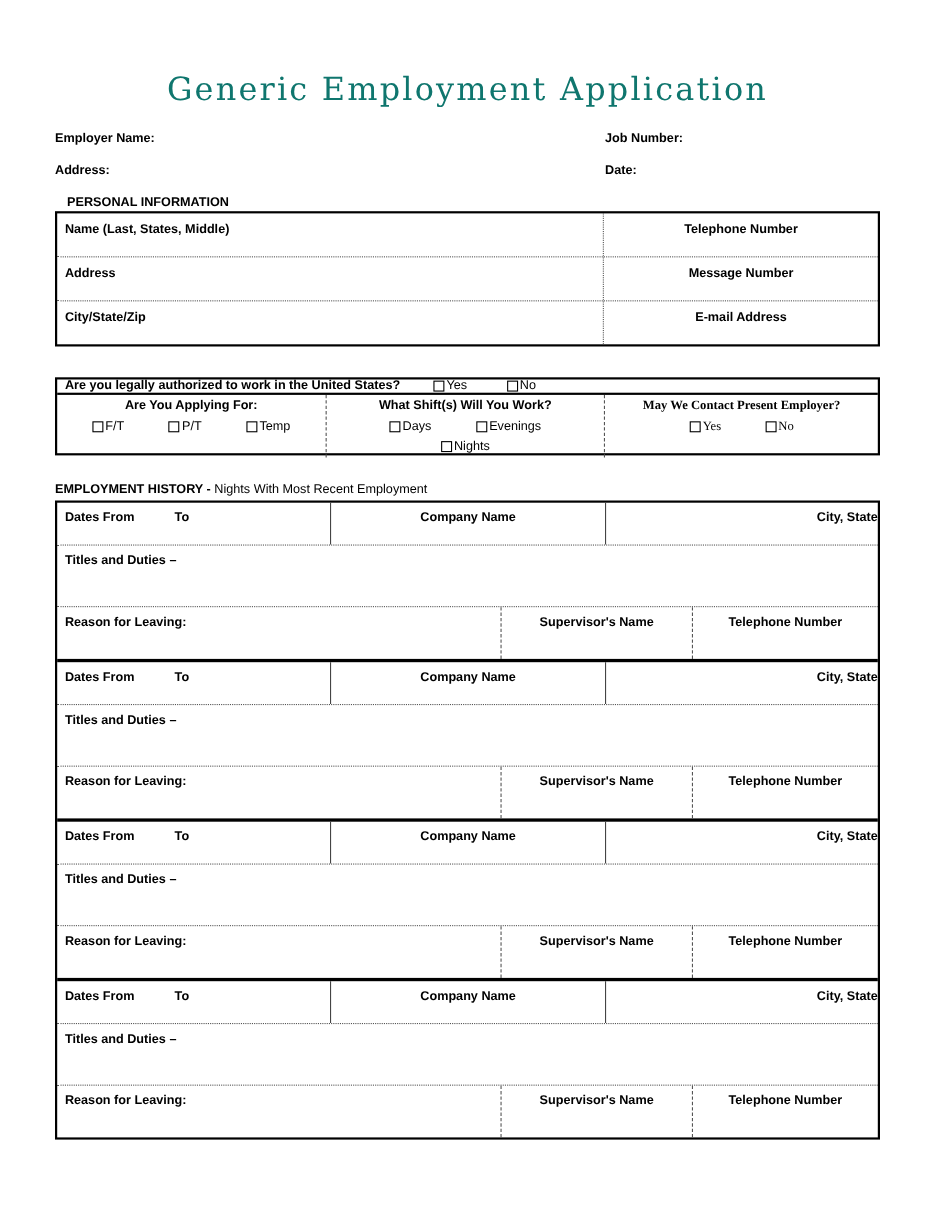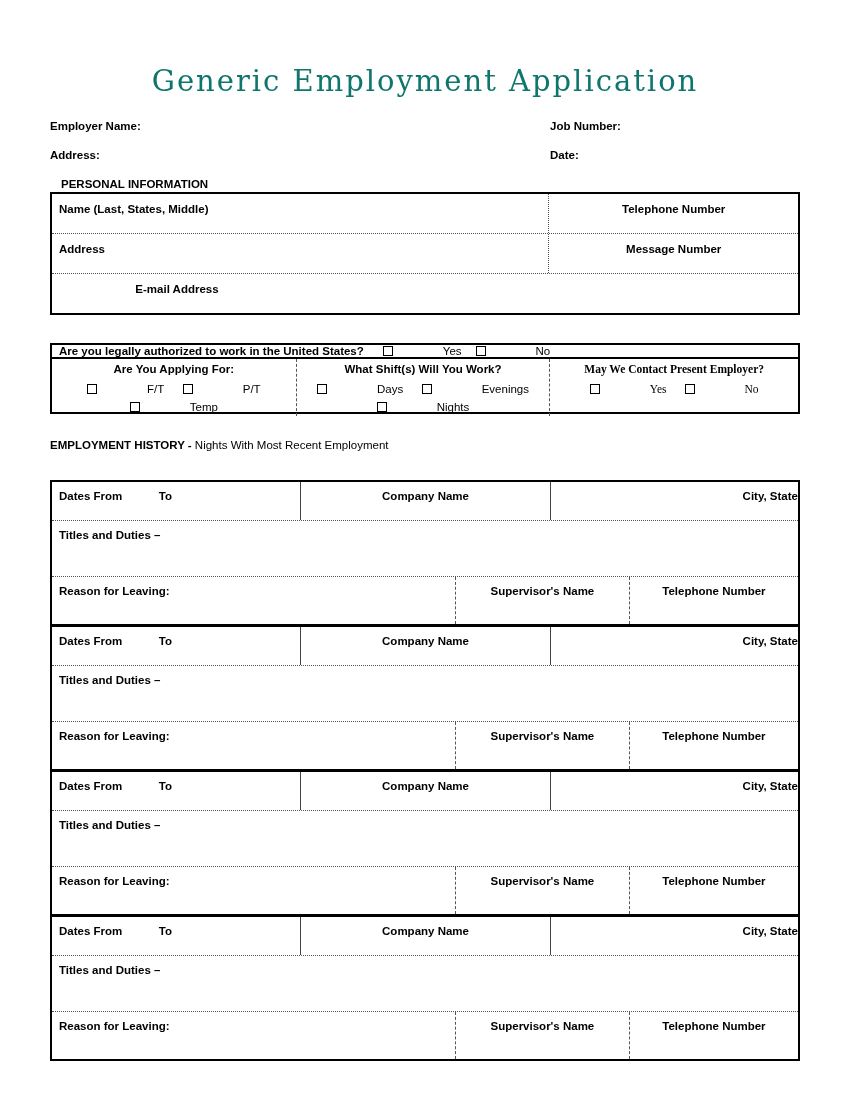--- a/index.html
+++ b/index.html
@@ -60,31 +60,31 @@
     display:flex; align-items:center; padding-left:7px;
   }
   .auth-q .lbl { margin-right:12px; }
   .auth-cols { flex:1; display:flex; }
   .auth-col { padding-top:4px; text-align:center; }
   .auth-col.c1 { width:245px; }
   .auth-col.c2 { width:255px; border-left:1px dashed #555; }
   .auth-col.c3 { width:250px; border-left:1px dashed #555;font-family:Liberation Serif, serif; }
   .auth-col .opts { margin-top:5px; }
 
-  .opt { display:inline-flex; align-items:center; font-size:11.5px; margin:0 7px; cursor:pointer;gap:48px; }
+  .opt { display:inline-flex; align-items:center; font-size:11.5px; margin:0 18px; cursor:pointer; }
   .cb {
     display:inline-block; width:10px; height:10px;
     border:1.5px solid #000; background:#fff;
     margin-right:2px; flex:none;
   }
   .olbl { font-size:11.5px; }
 
   
   .eh-table {
-    position:absolute; top:480px; left:50px;
+    position:absolute; top:455px; left:50px;
     width:750px;
     border:2px solid #000;
   }
   .entry { border-bottom:3px solid #000; }
   .entry:last-child { border-bottom:none; }
   .e-dates {
     height:39px; display:flex;
     border-bottom:1px dotted #555;
   }
   .e-dates .c1 { width:250px; border-right:1px solid #444; padding:4px 7px; }
@@ -125,20 +125,23 @@
     </div>
     <div class="pi-row">
       <div class="pi-left">
         <span class="lbl">Address</span>
       </div>
       <div class="pi-right">
         <span class="lbl">Message Number</span>
       </div>
     </div>
     <div class="pi-row">
+      <div class="pi-left">
+        <span class="lbl">City/State/Zip</span>
+      </div>
       <div class="pi-right">
         <span class="lbl">E-mail Address</span>
       </div>
     </div>
   </div>
 
   <div class="auth-table">
     <div class="auth-q">
       <span class="lbl">Are you legally authorized to work in the United States?</span>
       <span class="opt">

